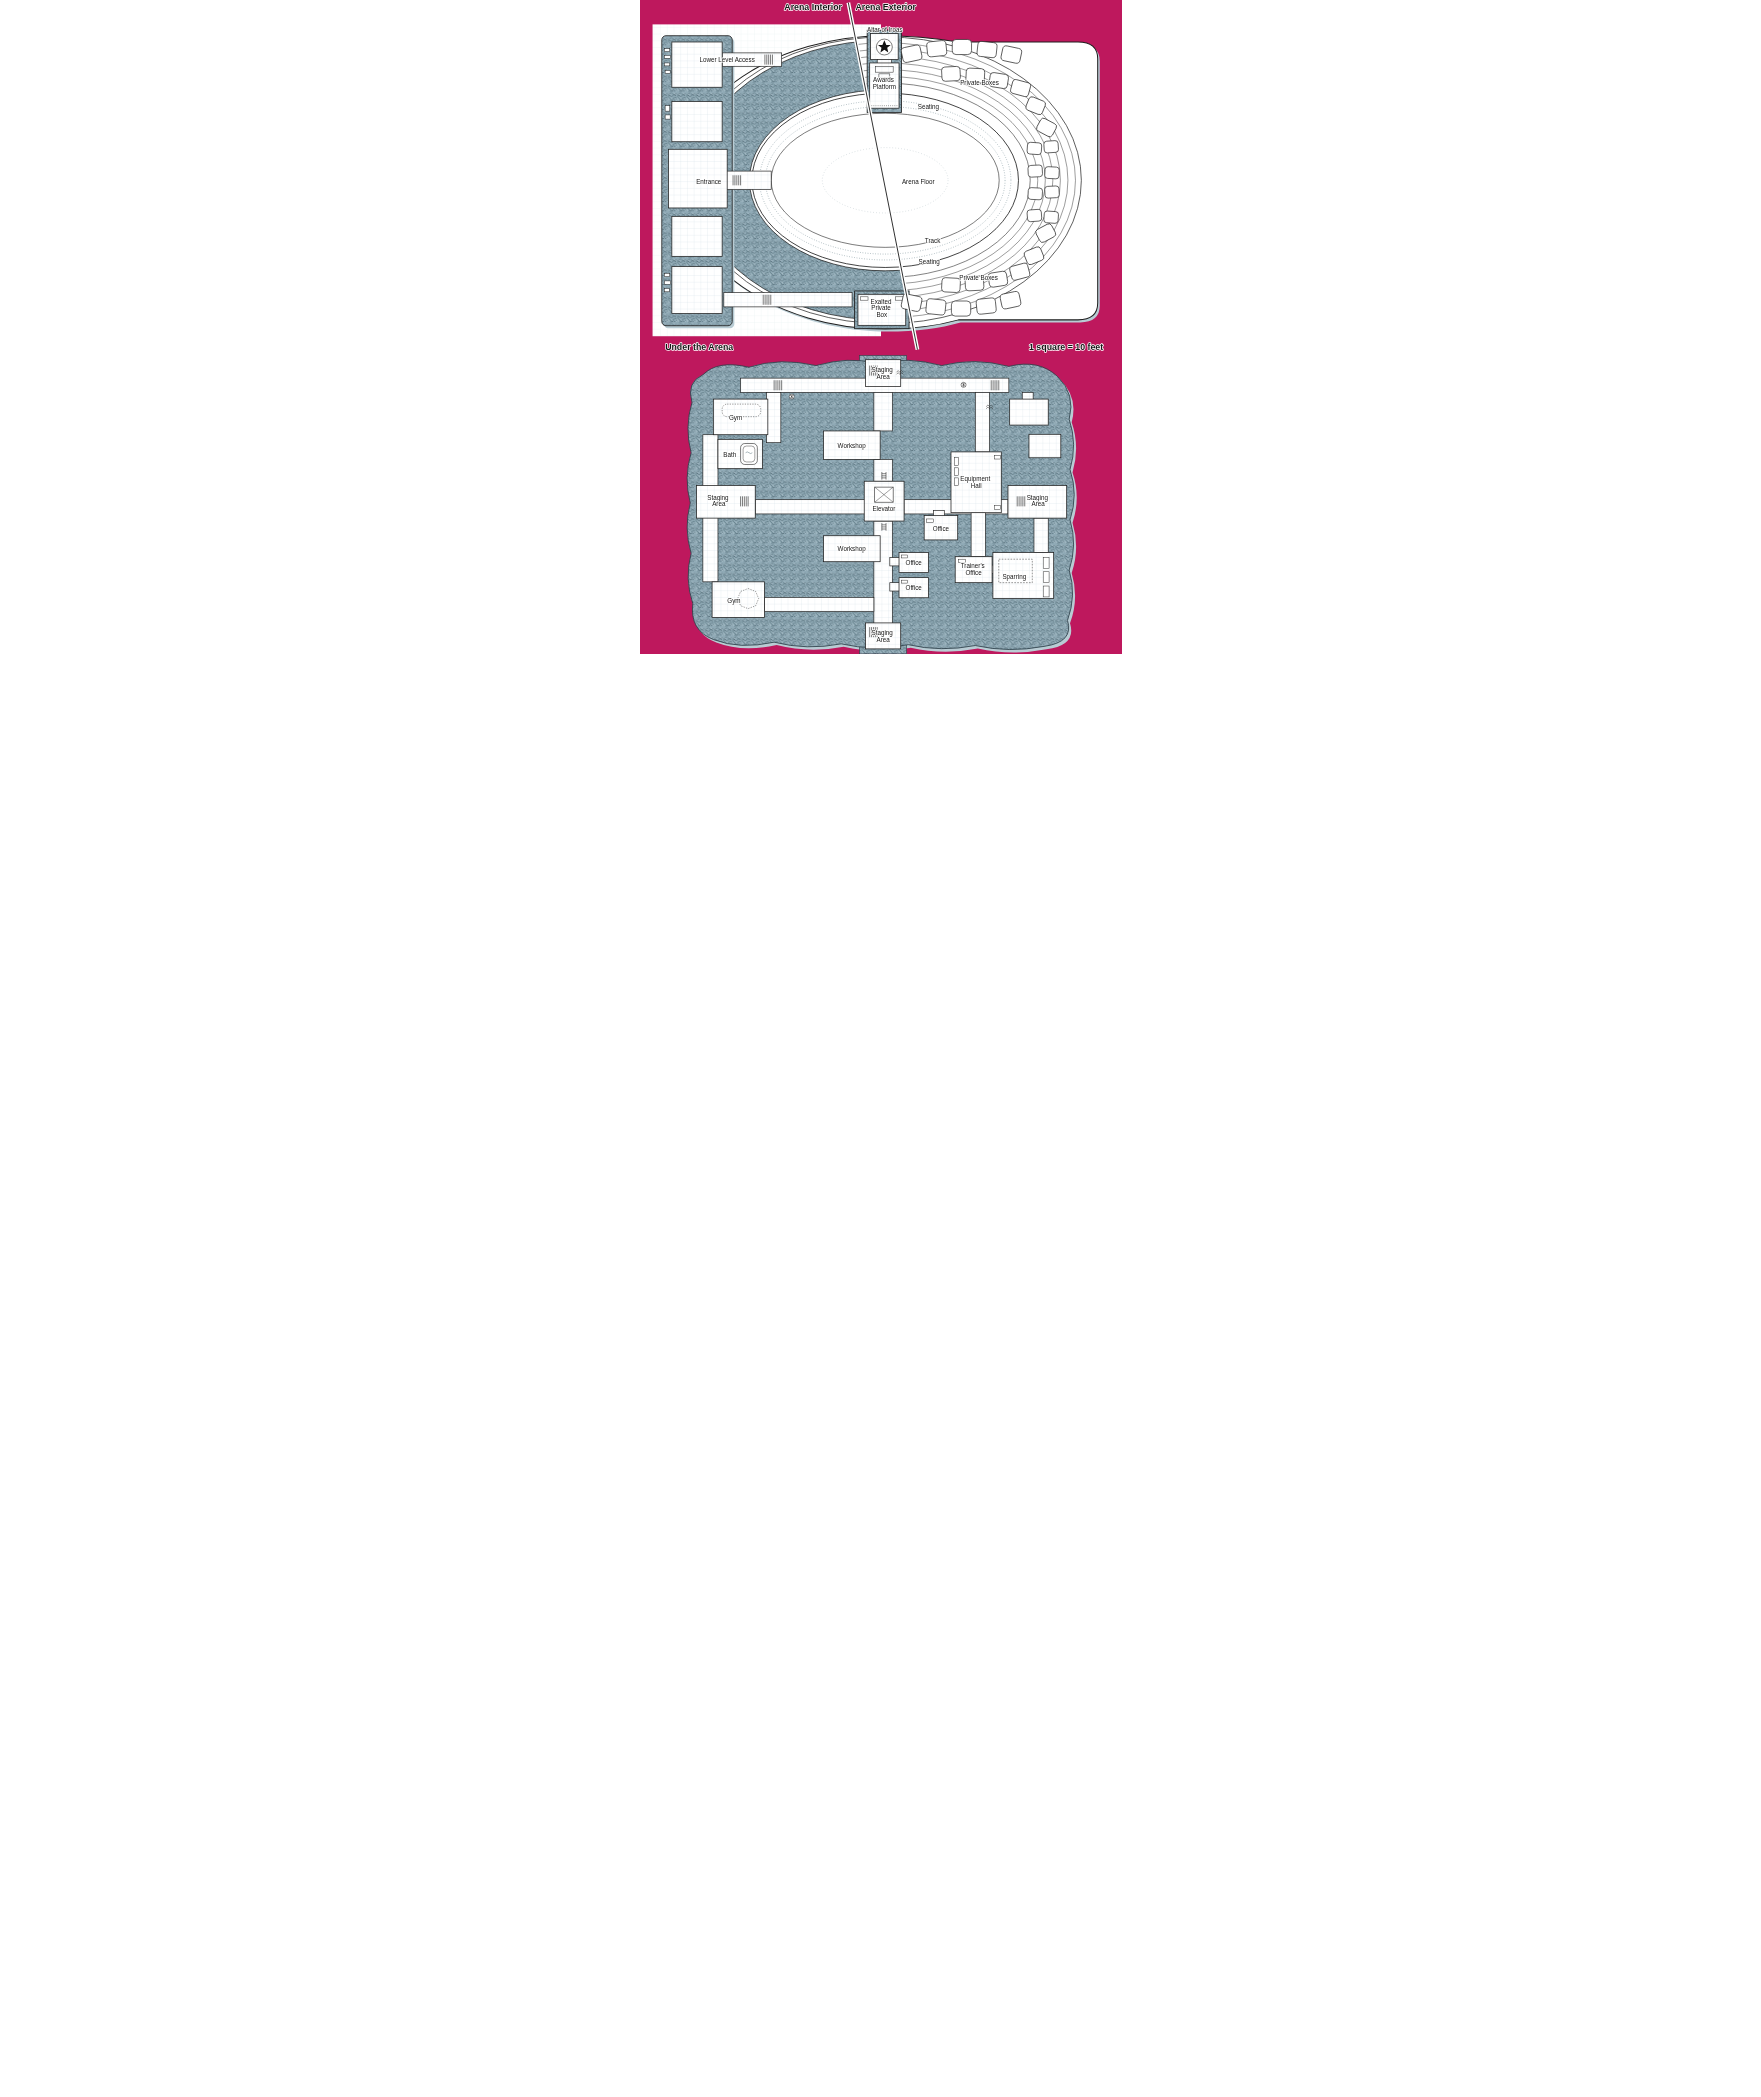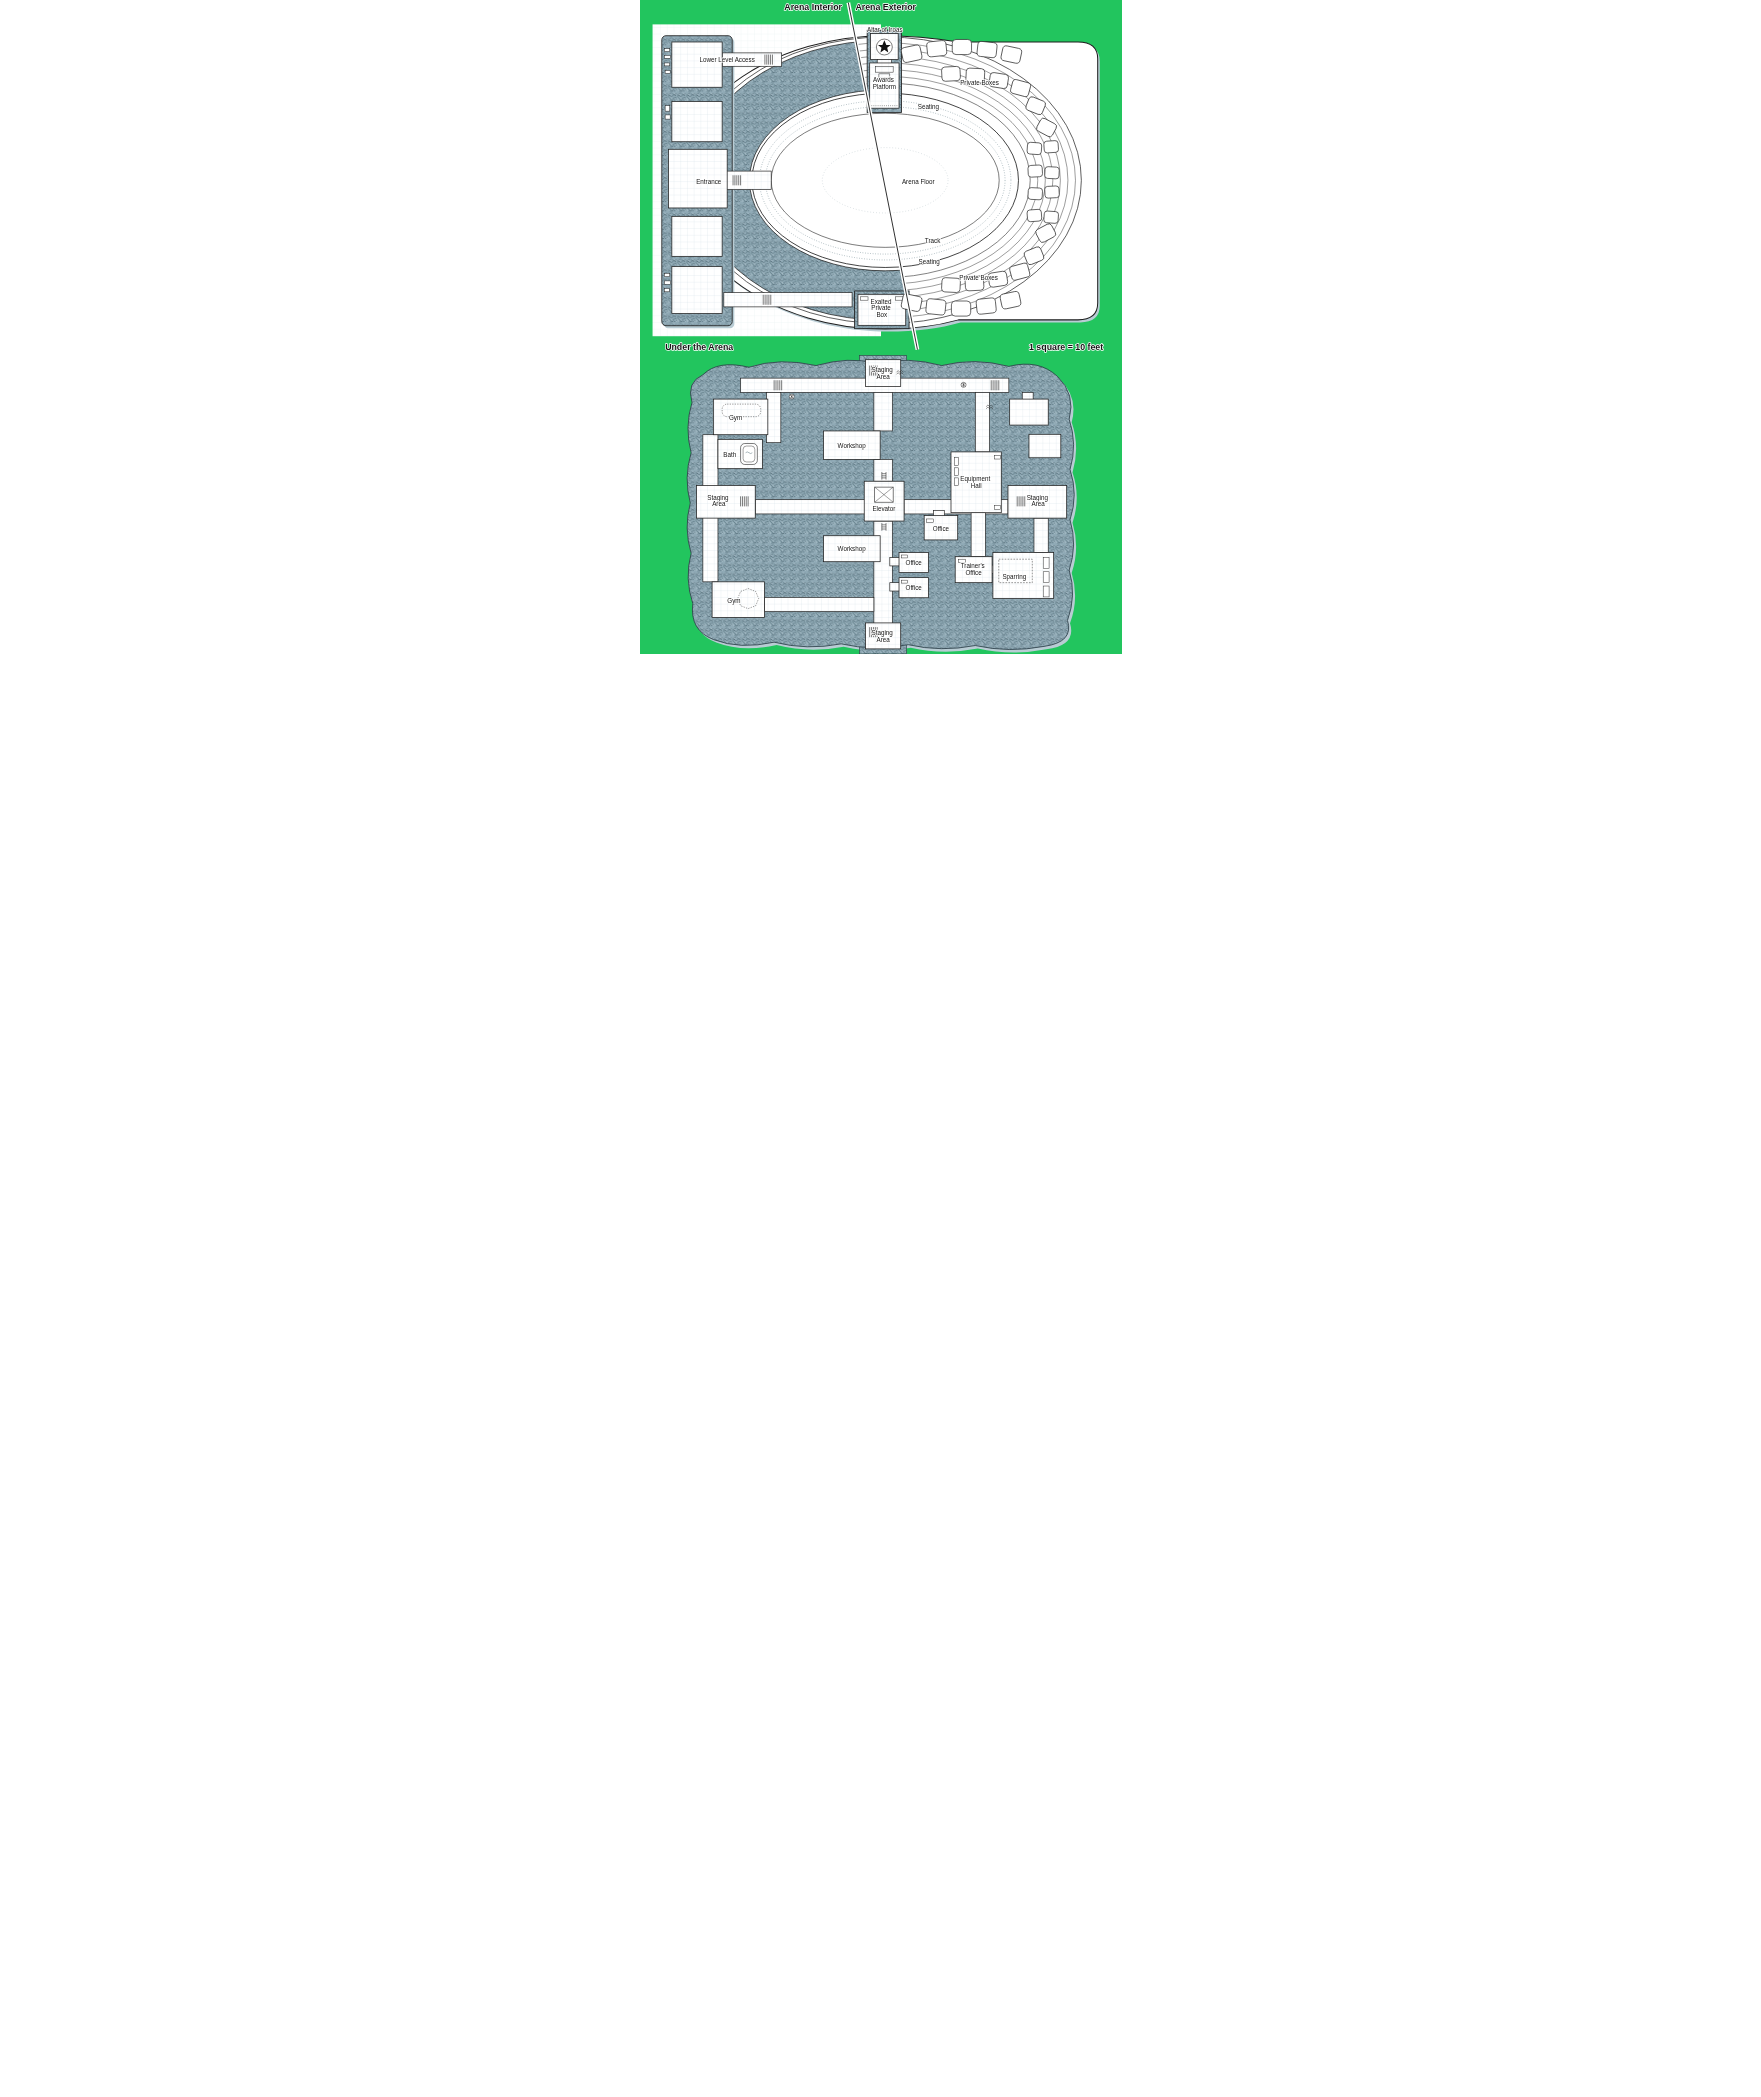--- a/index.html
+++ b/index.html
@@ -1,16 +1,16 @@
 <!DOCTYPE html>
 <html style="font-size:6.7px"><head>
 <meta charset="utf-8">
 <style>
   html,body{margin:0;padding:0;background:#ffffff;}
-  .page{width:482px;margin:0 auto;background:#22c55e;text-decoration:underline;}
+  .page{width:482px;margin:0 auto;background:#be185d;text-decoration:underline;}
   svg{display:block;}
   .ttl{font-family:"Liberation Sans",sans-serif;font-size:21px;font-weight:600;fill:#141414;}
   .lbl{font-family:"Liberation Sans",sans-serif;font-size:15px;fill:#141414;text-anchor:middle;}
   .halo{paint-order:stroke;stroke:#ffffff;stroke-width:3.4px;stroke-linejoin:round;}
   .start{text-anchor:start;} .end{text-anchor:end;}
 </style>
 </head>
 <body>
 
 <div class="page">

